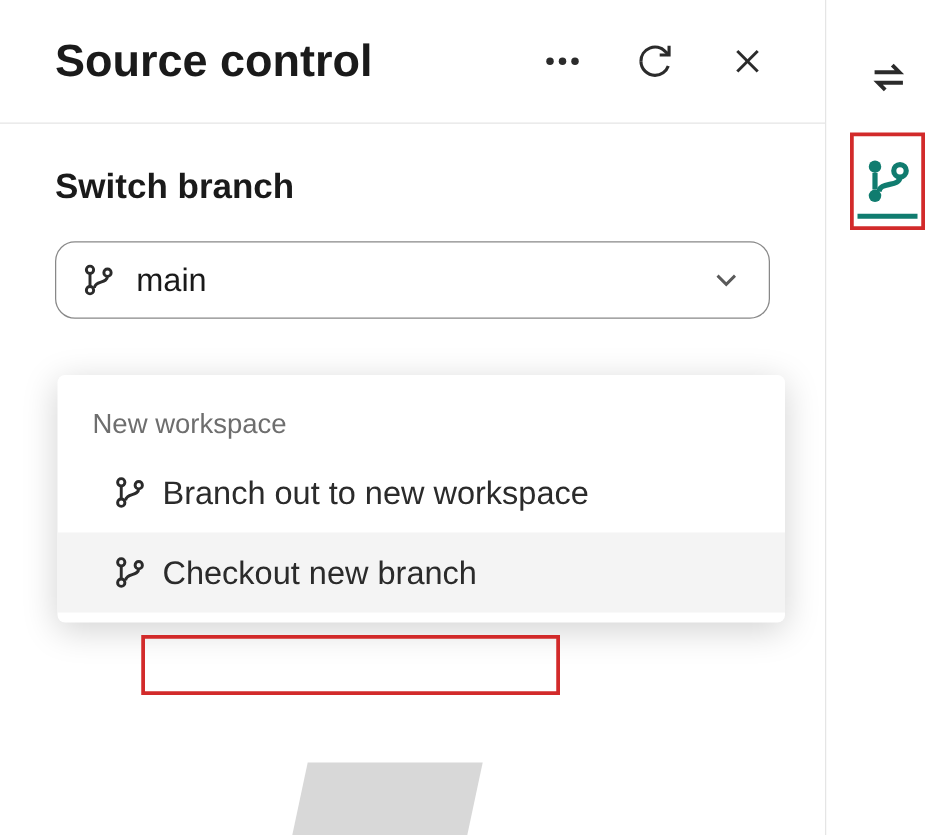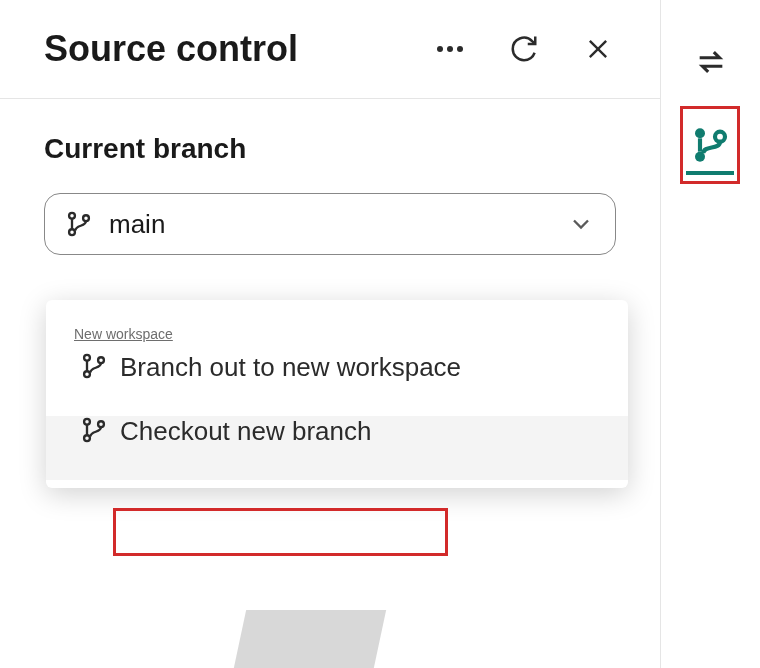--- a/index.html
+++ b/index.html
@@ -72,30 +72,29 @@
       left: 46px;
       top: 300px;
       width: 582px;
       background: #ffffff;
       border-radius: 6px;
       box-shadow: 0 6px 28px rgba(0,0,0,0.18);
       padding: 12px 0 8px 0;
       z-index: 10;
     }
     .dropdown-group-label {
-      font-size: 14px;
+      font-size: 22px;
       color: #6e6e6e;
       padding: 14px 28px 10px 28px;
-      text-decoration: underline;
     }
     .dropdown-item {
       display: flex;
-      align-items: flex-start;
+      align-items: center;
       height: 64px;
-      padding: 0 34px;
+      padding: 0 44px;
       cursor: pointer;
       position: relative;
     }
     .dropdown-item.selected { background: #f4f4f4; }
     .dropdown-item-label {
       font-size: 26px;
       color: #2b2b2b;
       margin-left: 12px;
     }
     .highlight-box {
@@ -186,21 +185,21 @@
       <div class="icon-btn">
         <svg width="28" height="28" viewBox="0 0 24 24" fill="none" stroke="currentColor" stroke-width="2">
             <line x1="5" y1="5" x2="19" y2="19"></line>
             <line x1="19" y1="5" x2="5" y2="19"></line>
           </svg>
       </div>
     </div>
   </div>
 
   <div class="content">
-    <div class="section-title">Current branch</div>
+    <div class="section-title">Switch branch</div>
     <div class="branch-select">
       <svg width="28" height="28" viewBox="0 0 24 24" fill="none" stroke="#2b2b2b" stroke-width="2">
           <circle cx="6" cy="5" r="2.5"></circle>
           <circle cx="6" cy="19" r="2.5"></circle>
           <circle cx="18" cy="7" r="2.5"></circle>
           <path d="M6 7.5v9"></path>
           <path d="M18 9.5c0 5-9 3-9 8"></path>
         </svg>
       <div class="branch-select-label">main</div>
       <svg width="28" height="28" viewBox="0 0 24 24" fill="none" stroke="#5a5a5a" stroke-width="2">

